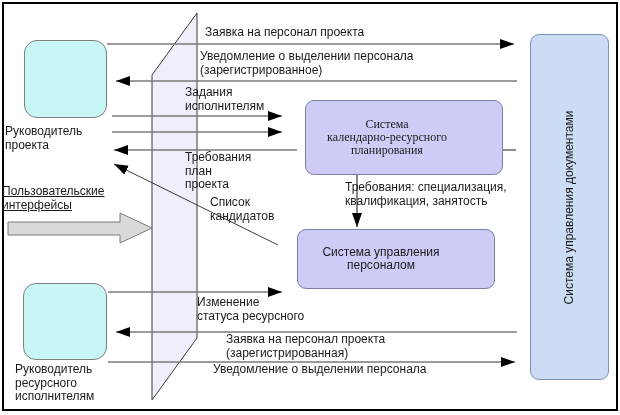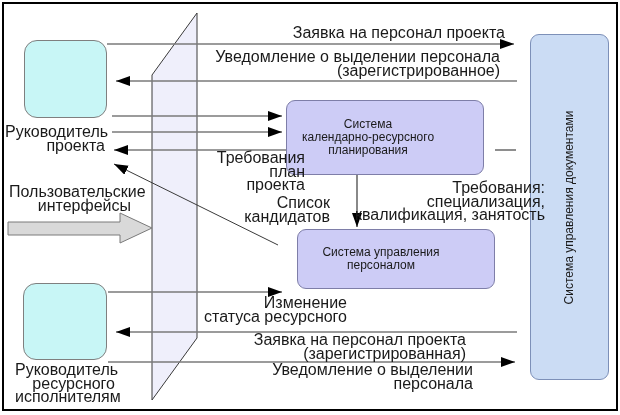--- a/index.html
+++ b/index.html
@@ -10,21 +10,21 @@
   .frame{position:absolute;left:2px;top:2px;width:616px;height:409px;
     border:2px solid #000;box-sizing:border-box;}
   .layer{position:absolute;left:0;top:0;width:620px;height:415px;}
   .box{position:absolute;box-sizing:border-box;display:flex;flex-direction:column;
     align-items:center;justify-content:center;text-align:center;
     font-size:12px;line-height:13px;}
   .actor{background:#C8F6F6;border:1px solid #7f7f7f;border-radius:13px;}
   .system{background:#CDCCF6;border:1px solid #7E7EA8;border-radius:9px;}
   .docs{background:#CBDCF4;border:1px solid #7D90B8;border-radius:9px;}
   .vtext{transform:rotate(-90deg);white-space:nowrap;font-size:12px;}
-  .lbl{position:absolute;text-align:right;font-size:16px;line-height:13.5px;}
+  .lbl{position:absolute;text-align:left;font-size:12px;line-height:13.5px;}
 </style>
 </head>
 <body>
 
 <div class="canvas">
 
   <div class="frame"></div>
 
   <svg class="layer" viewBox="0 0 620 415">
     <defs>
@@ -46,21 +46,21 @@
     <line x1="357" y1="175" x2="357" y2="227" stroke="#3a3a3a" stroke-width="1.2" marker-end="url(#ah)"></line>
     <line x1="108" y1="292" x2="282" y2="292" stroke="#7A7A7A" stroke-width="1.7" marker-end="url(#ah)"></line>
     <line x1="517" y1="332" x2="116" y2="332" stroke="#7A7A7A" stroke-width="1.7" marker-end="url(#ah)"></line>
     <line x1="108" y1="362" x2="515" y2="362" stroke="#7A7A7A" stroke-width="1.7" marker-end="url(#ah)"></line>
     <line x1="495" y1="150" x2="516" y2="150" stroke="#7A7A7A" stroke-width="1.7"></line>
   </svg>
 
   <div class="box actor" style="left:24px;top:40px;width:83px;height:78px;"></div>
   <div class="box actor" style="left:23px;top:283px;width:84px;height:77px;"></div>
 
-  <div class="box system" style="left:286px;top:100px;width:198px;height:75px;padding-right:34px;">
+  <div class="box system" style="left:305px;top:100px;width:198px;height:75px;padding-right:34px;font-family:Liberation Serif, serif;">
     <div>Система</div>
     <div>календарно-ресурсного</div>
     <div>планирования</div>
   </div>
   <div class="box system" style="left:297px;top:229px;width:198px;height:60px;padding-right:30px;">
     <div>Система управления</div>
     <div>персоналом</div>
   </div>
   <div class="box docs" style="left:530px;top:34px;width:79px;height:346px;">
     <span class="vtext">Система управления документами</span>
@@ -68,31 +68,35 @@
 
   <div class="lbl" style="left:5px;top:125px;width:100px;">
     <div>Руководитель</div>
     <div>проекта</div>
   </div>
   <div class="lbl" style="left:15px;top:363px;width:100px;">
     <div>Руководитель</div>
     <div>ресурсного</div>
     <div>исполнителям</div>
   </div>
-  <div class="lbl" style="left:9px;top:185px;width:122px;">
+  <div class="lbl" style="left:2px;top:185px;width:122px;text-decoration:underline;">
     <div>Пользовательские</div>
     <div>интерфейсы</div>
   </div>
 
   <div class="lbl" style="left:205px;top:26px;width:300px;">
     <div>Заявка на персонал проекта</div>
   </div>
   <div class="lbl" style="left:200px;top:50px;width:300px;">
     <div>Уведомление о выделении персонала</div>
     <div>(зарегистрированное)</div>
+  </div>
+  <div class="lbl" style="left:185px;top:86px;width:120px;">
+    <div>Задания</div>
+    <div>исполнителям</div>
   </div>
   <div class="lbl" style="left:185px;top:151px;width:120px;">
     <div>Требования</div>
     <div>план</div>
     <div>проекта</div>
   </div>
   <div class="lbl" style="left:345px;top:181px;width:200px;">
     <div>Требования: специализация,</div>
     <div>квалификация, занятость</div>
   </div>

